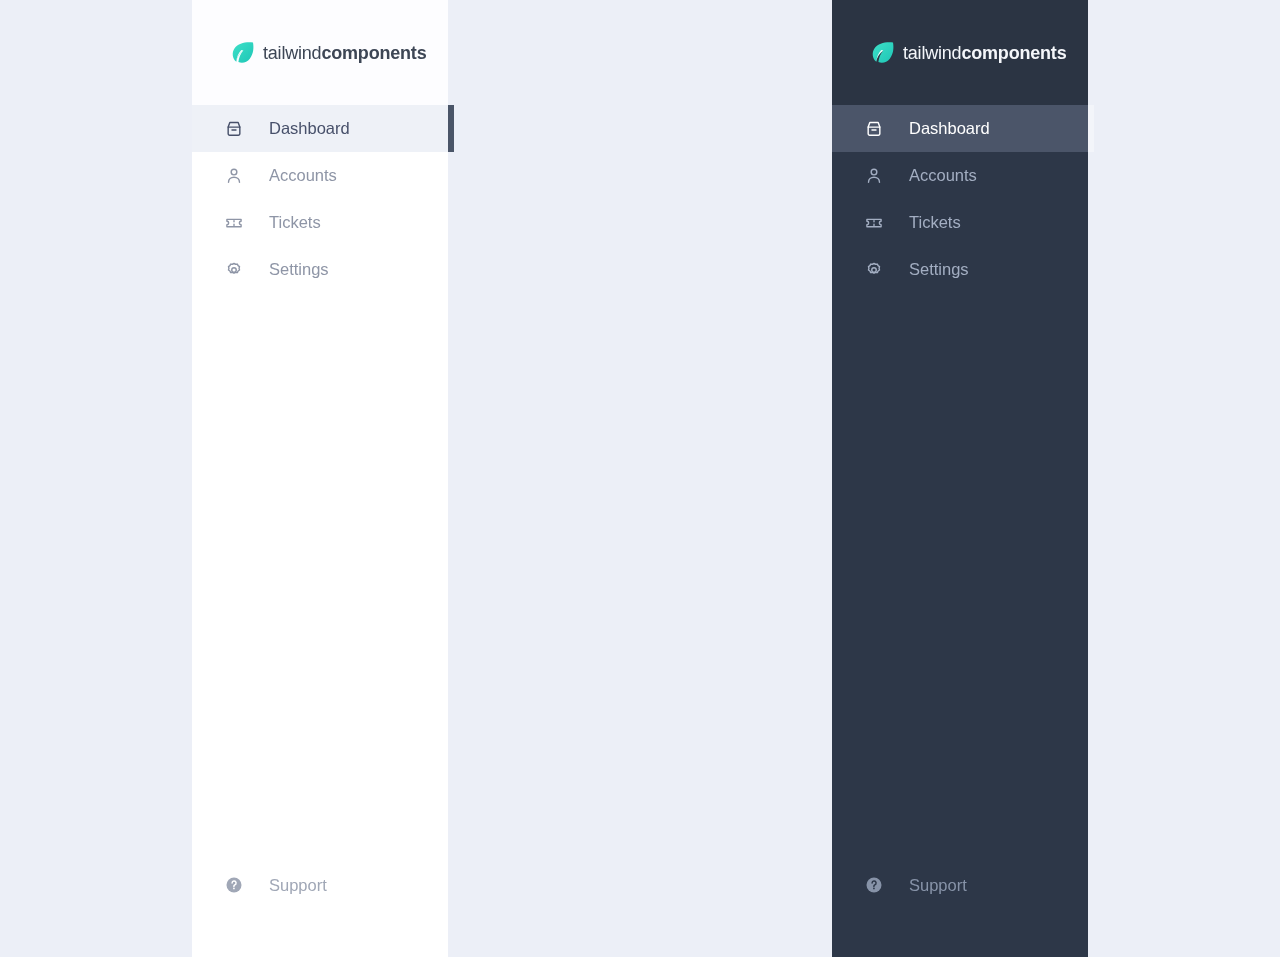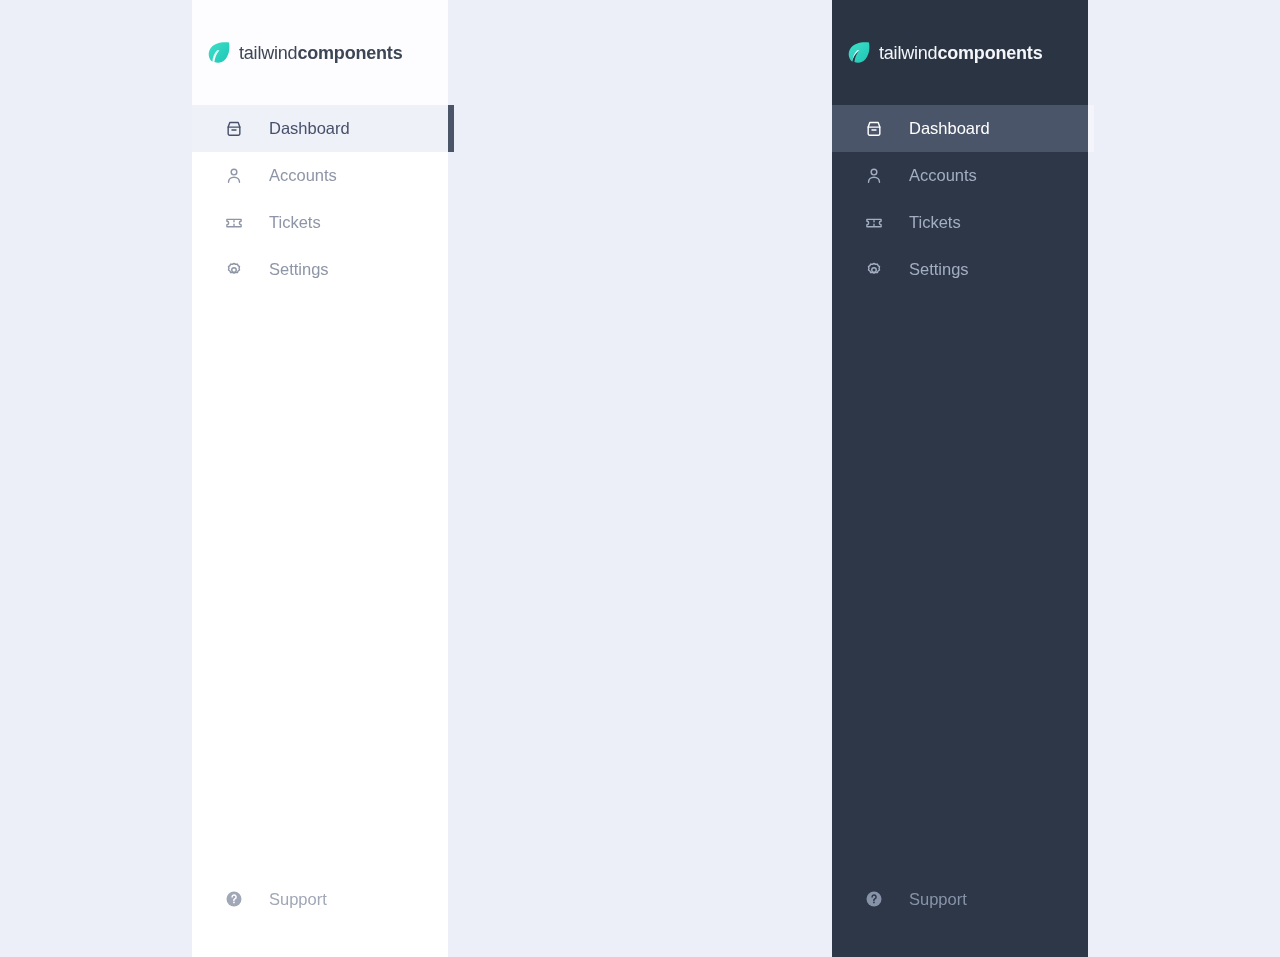--- a/index.html
+++ b/index.html
@@ -35,21 +35,21 @@
 
   .sidebar-light { left: 192px; background: #ffffff; }
   .sidebar-dark  { left: 832px; background: #2d3748; }
 
   
   .brand {
     height: 105px;
     flex: 0 0 105px;
     display: flex;
     align-items: center;
-    padding-left: 16px;
+    padding-left: 40px;
   }
   .sidebar-light .brand { background: #fdfdff; }
   .sidebar-dark  .brand { background: #2b3443; }
 
   .brand-logo {
     width: 22px;
     height: 24px;
     flex: 0 0 22px;
     margin-right: 9px;
     display: block;
@@ -113,21 +113,21 @@
     right: -6px;
     width: 6px;
     height: 100%;
   }
   .sidebar-light .nav-item.active::after { background: #4a5568; }
   .sidebar-dark  .nav-item.active::after { background: #f3f5fa; }
 
   
   .nav-footer {
     flex: 0 0 auto;
-    padding-bottom: 36px;
+    padding-bottom: 50px;
   }
 
   .support-item {
     height: 44px;
     display: flex;
     align-items: center;
     padding-left: 32px;
     cursor: pointer;
   }
   .support-item .ico {

